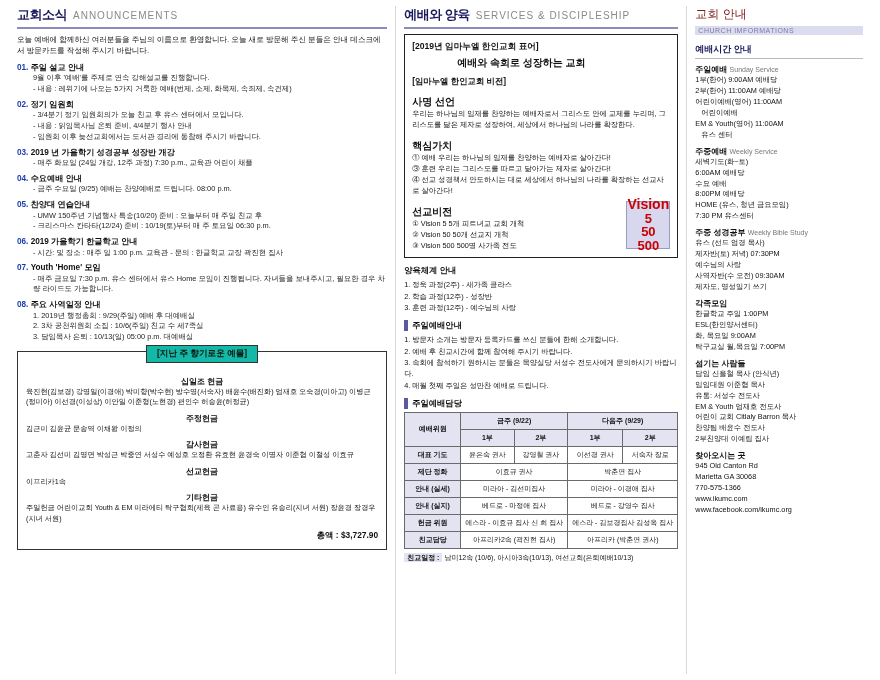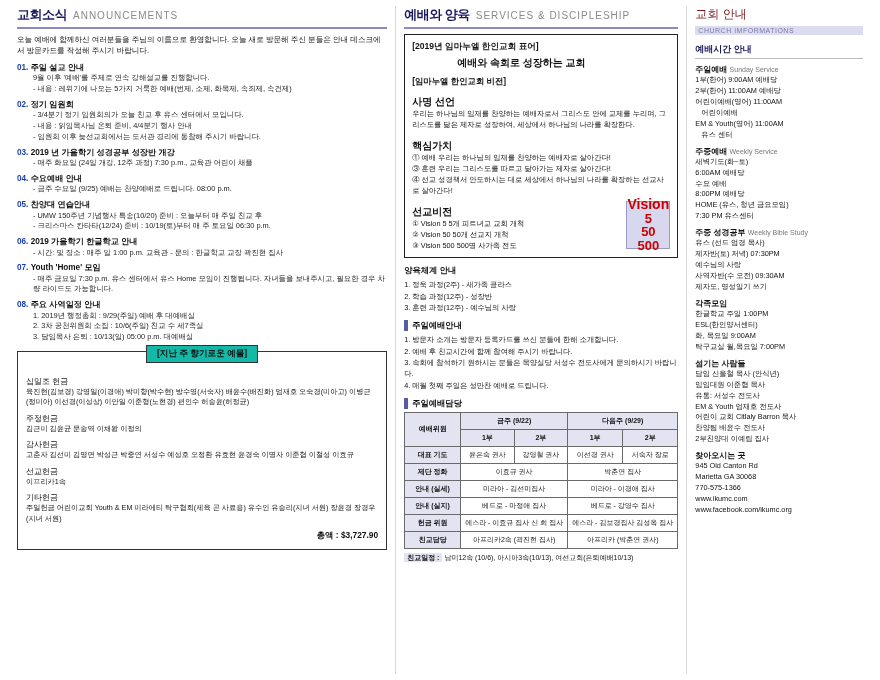--- a/index.html
+++ b/index.html
@@ -26,21 +26,21 @@
 
   .ann-item { margin-bottom: 4px; line-height: 1.4; }
   .ann-num { color:#1a3fb0; font-weight:bold; font-size:8.2px; }
   .ann-title { font-weight:bold; font-size:8.2px; }
   .ann-sub { display:block; padding-left:16px; font-size:7.4px; color:#222; line-height:1.45; }
 
   .gift-box { border:1px solid #333; margin-top:8px; padding:6px 8px 8px; }
   .gift-title { text-align:center; font-weight:bold; font-size:8.6px; border:1px solid #333; display:inline-block; padding:2px 10px; position:relative; top:-13px; background:#14b8a6; }
   .gift-wrap { text-align:center; }
   .gift-grp { text-align:left; margin-bottom:5px; }
-  .gift-label { font-weight:normal; font-size:8px; }
+  .gift-label { font-weight:bold; font-size:8px;text-align:center; }
   .gift-body { font-size:7.2px; line-height:1.45; }
   .gift-total { text-align:right; font-weight:bold; font-size:8.4px; margin-top:6px; }
 
   
   .vision-box { border:1px solid #222; padding:6px 7px; margin-bottom:7px; }
   .vision-line1 { font-size:8.6px; font-weight:bold; }
   .vision-line2 { font-size:10px; font-weight:bold; margin-top:3px;margin-left:45px; }
   .vision-sub { font-size:8.4px; font-weight:bold; margin-top:6px; }
   .v-h { font-weight:bold; font-size:10px; margin-top:8px; }
   .v-p { font-size:7.3px; line-height:1.5; }

